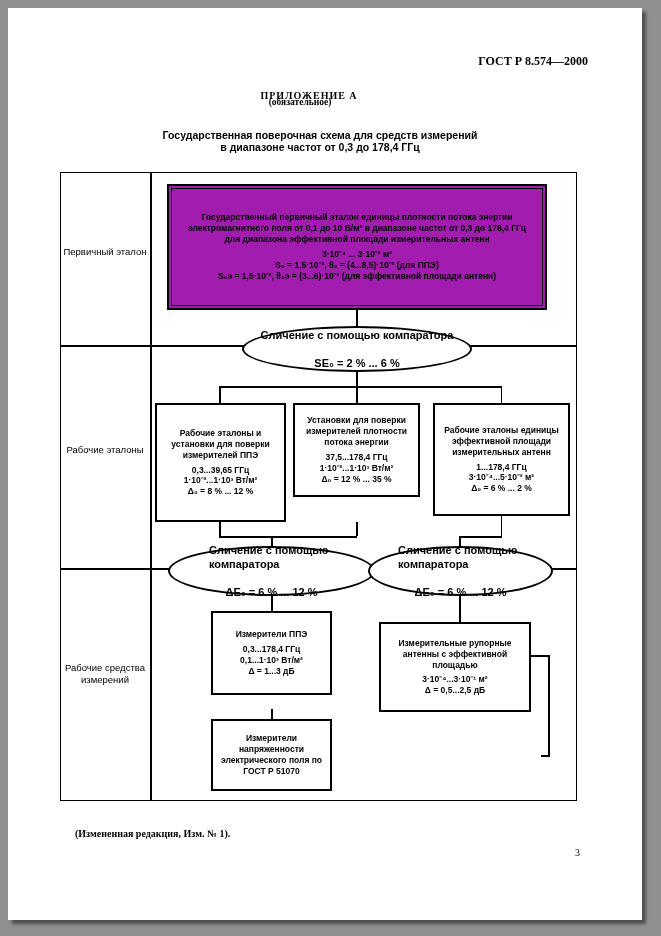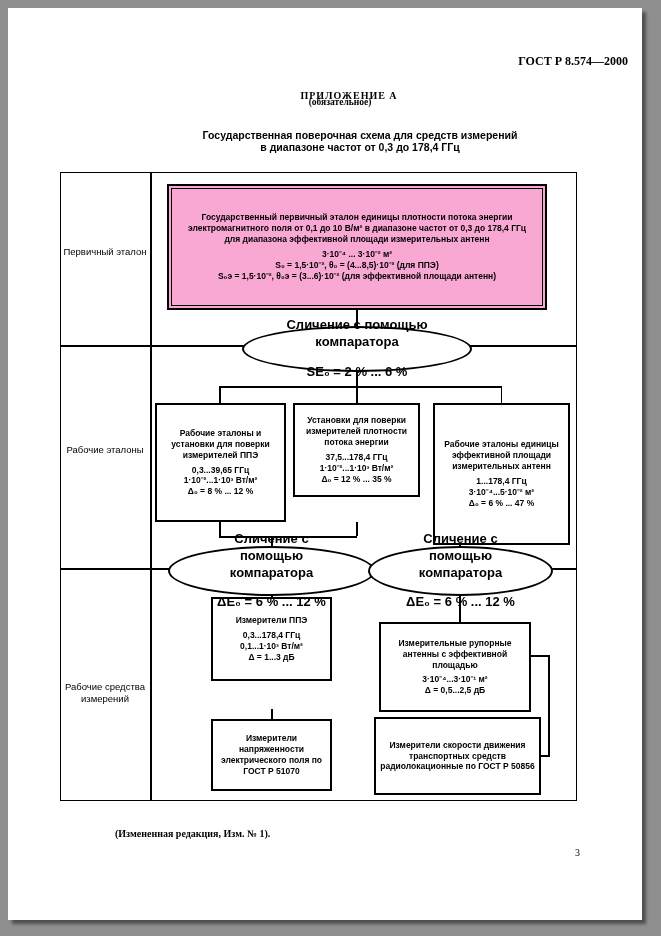--- a/index.html
+++ b/index.html
@@ -3,30 +3,30 @@
 <meta charset="utf-8">
 <style>
   html,body{margin:0;padding:0;}
   body{background:#7e7e7e;font-family:"Liberation Sans",sans-serif;}
   .wrap{position:relative;width:661px;height:936px;background:#8f8f8f;overflow:hidden;}
   .sheet{position:absolute;left:8px;top:8px;width:634px;height:912px;background:#ffffff;
          box-shadow:4px 4px 3px rgba(0,0,0,0.45);}
   .abs{position:absolute;}
   .serif{font-family:"Liberation Serif",serif;}
   .center{text-align:center;}
-  .b{font-weight:bold;padding-left:40px;}
+  .b{font-weight:bold;}
   .ln{position:absolute;background:#000;z-index:1;}
   .box{position:absolute;background:#fff;border:2px solid #000;z-index:2;
        display:flex;flex-direction:column;align-items:center;justify-content:center;
        text-align:center;font-size:8.5px;font-weight:bold;line-height:1.28;padding:3px 4px;
        box-sizing:border-box;overflow:hidden;}
   .ellipse{position:absolute;background:#fff;border:2px solid #000;border-radius:50%;z-index:3;
        display:flex;flex-direction:column;align-items:center;justify-content:center;
-       text-align:center;font-size:13px;font-weight:bold;line-height:1.3;box-sizing:border-box;gap:13px;}
-  .dbox{position:absolute;background:#f9a8d4;border:2.5px solid #000;z-index:2;box-sizing:border-box;}
+       font-size:11px;font-weight:bold;line-height:1.3;box-sizing:border-box;gap:13px;}
+  .dbox{position:absolute;background:#a21caf;border:2.5px solid #000;z-index:2;box-sizing:border-box;}
   .dbox-inner{position:absolute;inset:2px;border:1.3px solid #000;
        display:flex;flex-direction:column;align-items:center;justify-content:center;
        text-align:center;font-size:8.5px;font-weight:bold;line-height:1.3;padding:4px 8px;overflow:hidden;}
   .rowlabel{position:absolute;left:62px;width:86px;text-align:center;font-size:9.5px;line-height:1.25;z-index:2;}
   .gap{margin-top:4px;}
 </style>
 </head>
 <body>
 
 <div class="wrap">
@@ -42,21 +42,21 @@
     <div>в диапазоне частот от 0,3 до 178,4 ГГц</div>
   </div>
 
   <div class="abs" style="left:60px;top:172px;width:517px;height:629px;border:1.5px solid #000;box-sizing:border-box;background:#fff;z-index:1;"></div>
   <div class="ln" style="left:150px;top:172px;width:1.5px;height:629px;"></div>
   <div class="ln" style="left:60px;top:345px;width:517px;height:1.5px;"></div>
   <div class="ln" style="left:60px;top:568px;width:517px;height:1.5px;"></div>
 
   <div class="rowlabel" style="top:246px;">Первичный эталон</div>
   <div class="rowlabel" style="top:444px;">Рабочие эталоны</div>
-  <div class="rowlabel" style="top:681px;">Рабочие средства измерений</div>
+  <div class="rowlabel" style="top:662px;">Рабочие средства измерений</div>
 
   <div class="dbox" style="left:167px;top:184px;width:380px;height:126px;">
     <div class="dbox-inner">
       <div>Государственный первичный эталон единицы плотности потока энергии электромагнитного поля от 0,1 до 10 В/м² в диапазоне частот от 0,3 до 178,4 ГГц для диапазона эффективной площади измерительных антенн</div>
       <div class="gap">3·10⁻⁴ ... 3·10⁻² м²</div>
       <div>S₀ = 1,5·10⁻², θ₀ = (4...8,5)·10⁻² (для ППЭ)</div>
       <div>S₀э = 1,5·10⁻², θ₀э = (3...6)·10⁻² (для эффективной площади антенн)</div>
     </div>
   </div>
 
@@ -80,25 +80,25 @@
     <div>Δ₀ = 8 % ... 12 %</div>
   </div>
 
   <div class="box" style="left:293px;top:403px;width:127px;height:94px;">
     <div>Установки для поверки измерителей плотности потока энергии</div>
     <div class="gap">37,5...178,4 ГГц</div>
     <div>1·10⁻²...1·10³ Вт/м²</div>
     <div>Δ₀ = 12 % ... 35 %</div>
   </div>
 
-  <div class="box" style="left:433px;top:403px;width:137px;height:142px;">
+  <div class="box" style="left:433px;top:403px;width:137px;height:113px;">
     <div>Рабочие эталоны единицы эффективной площади измерительных антенн</div>
     <div class="gap">1...178,4 ГГц</div>
     <div>3·10⁻⁴...5·10⁻² м²</div>
-    <div>Δ₀ = 6 % ... 47 %</div>
+    <div>Δ₀ = 6 % ... 2 %</div>
   </div>
 
   <div class="ln" style="left:219px;top:522px;width:1.5px;height:14px;"></div>
   <div class="ln" style="left:356px;top:522px;width:1.5px;height:14px;"></div>
   <div class="ln" style="left:219px;top:536px;width:138px;height:1.5px;"></div>
   <div class="ln" style="left:271px;top:536px;width:1.5px;height:10px;"></div>
   <div class="ln" style="left:500.5px;top:516px;width:1.5px;height:20px;"></div>
   <div class="ln" style="left:459px;top:536px;width:43px;height:1.5px;"></div>
   <div class="ln" style="left:459px;top:536px;width:1.5px;height:10px;"></div>
 
@@ -108,42 +108,39 @@
   </div>
 
   <div class="ellipse" style="left:368px;top:546px;width:185px;height:50px;">
     <div style="width:125px;">Сличение с помощью компаратора</div>
     <div>ΔЕ₀ = 6 % ... 12 %</div>
   </div>
 
   <div class="ln" style="left:271px;top:596px;width:1.5px;height:29px;"></div>
   <div class="ln" style="left:459px;top:596px;width:1.5px;height:26px;"></div>
 
-  <div class="box" style="left:211px;top:597px;width:121px;height:84px;">
+  <div class="box" style="left:211px;top:611px;width:121px;height:84px;">
     <div>Измерители ППЭ</div>
     <div class="gap">0,3...178,4 ГГц</div>
     <div>0,1...1·10³ Вт/м²</div>
     <div>Δ = 1...3 дБ</div>
   </div>
 
   <div class="box" style="left:379px;top:622px;width:152px;height:90px;">
     <div>Измерительные рупорные антенны с эффективной площадью</div>
     <div class="gap">3·10⁻⁴...3·10⁻¹ м²</div>
     <div>Δ = 0,5...2,5 дБ</div>
   </div>
 
   <div class="ln" style="left:271px;top:709px;width:1.5px;height:10px;"></div>
 
   <div class="box" style="left:211px;top:719px;width:121px;height:72px;">
     <div>Измерители напряженности электрического поля по ГОСТ Р 51070</div>
   </div>
 
-  <div class="box" style="left:374px;top:717px;width:167px;height:78px;">
-    <div>Измерители скорости движения транспортных средств радиолокационные по ГОСТ Р 50856</div>
-  </div>
 
   <div class="ln" style="left:531px;top:655px;width:17px;height:1.5px;"></div>
   <div class="ln" style="left:548px;top:655px;width:1.5px;height:101px;"></div>
   <div class="ln" style="left:541px;top:755px;width:8.5px;height:1.5px;"></div>
 
   <div class="abs serif b" style="left:75px;top:828px;font-size:10px;z-index:2;text-align:right;">(Измененная редакция, Изм. № 1).</div>
   <div class="abs serif" style="left:0;top:847px;width:580px;text-align:right;font-size:10px;z-index:2;">3</div>
 </div>
 
 </body></html>

